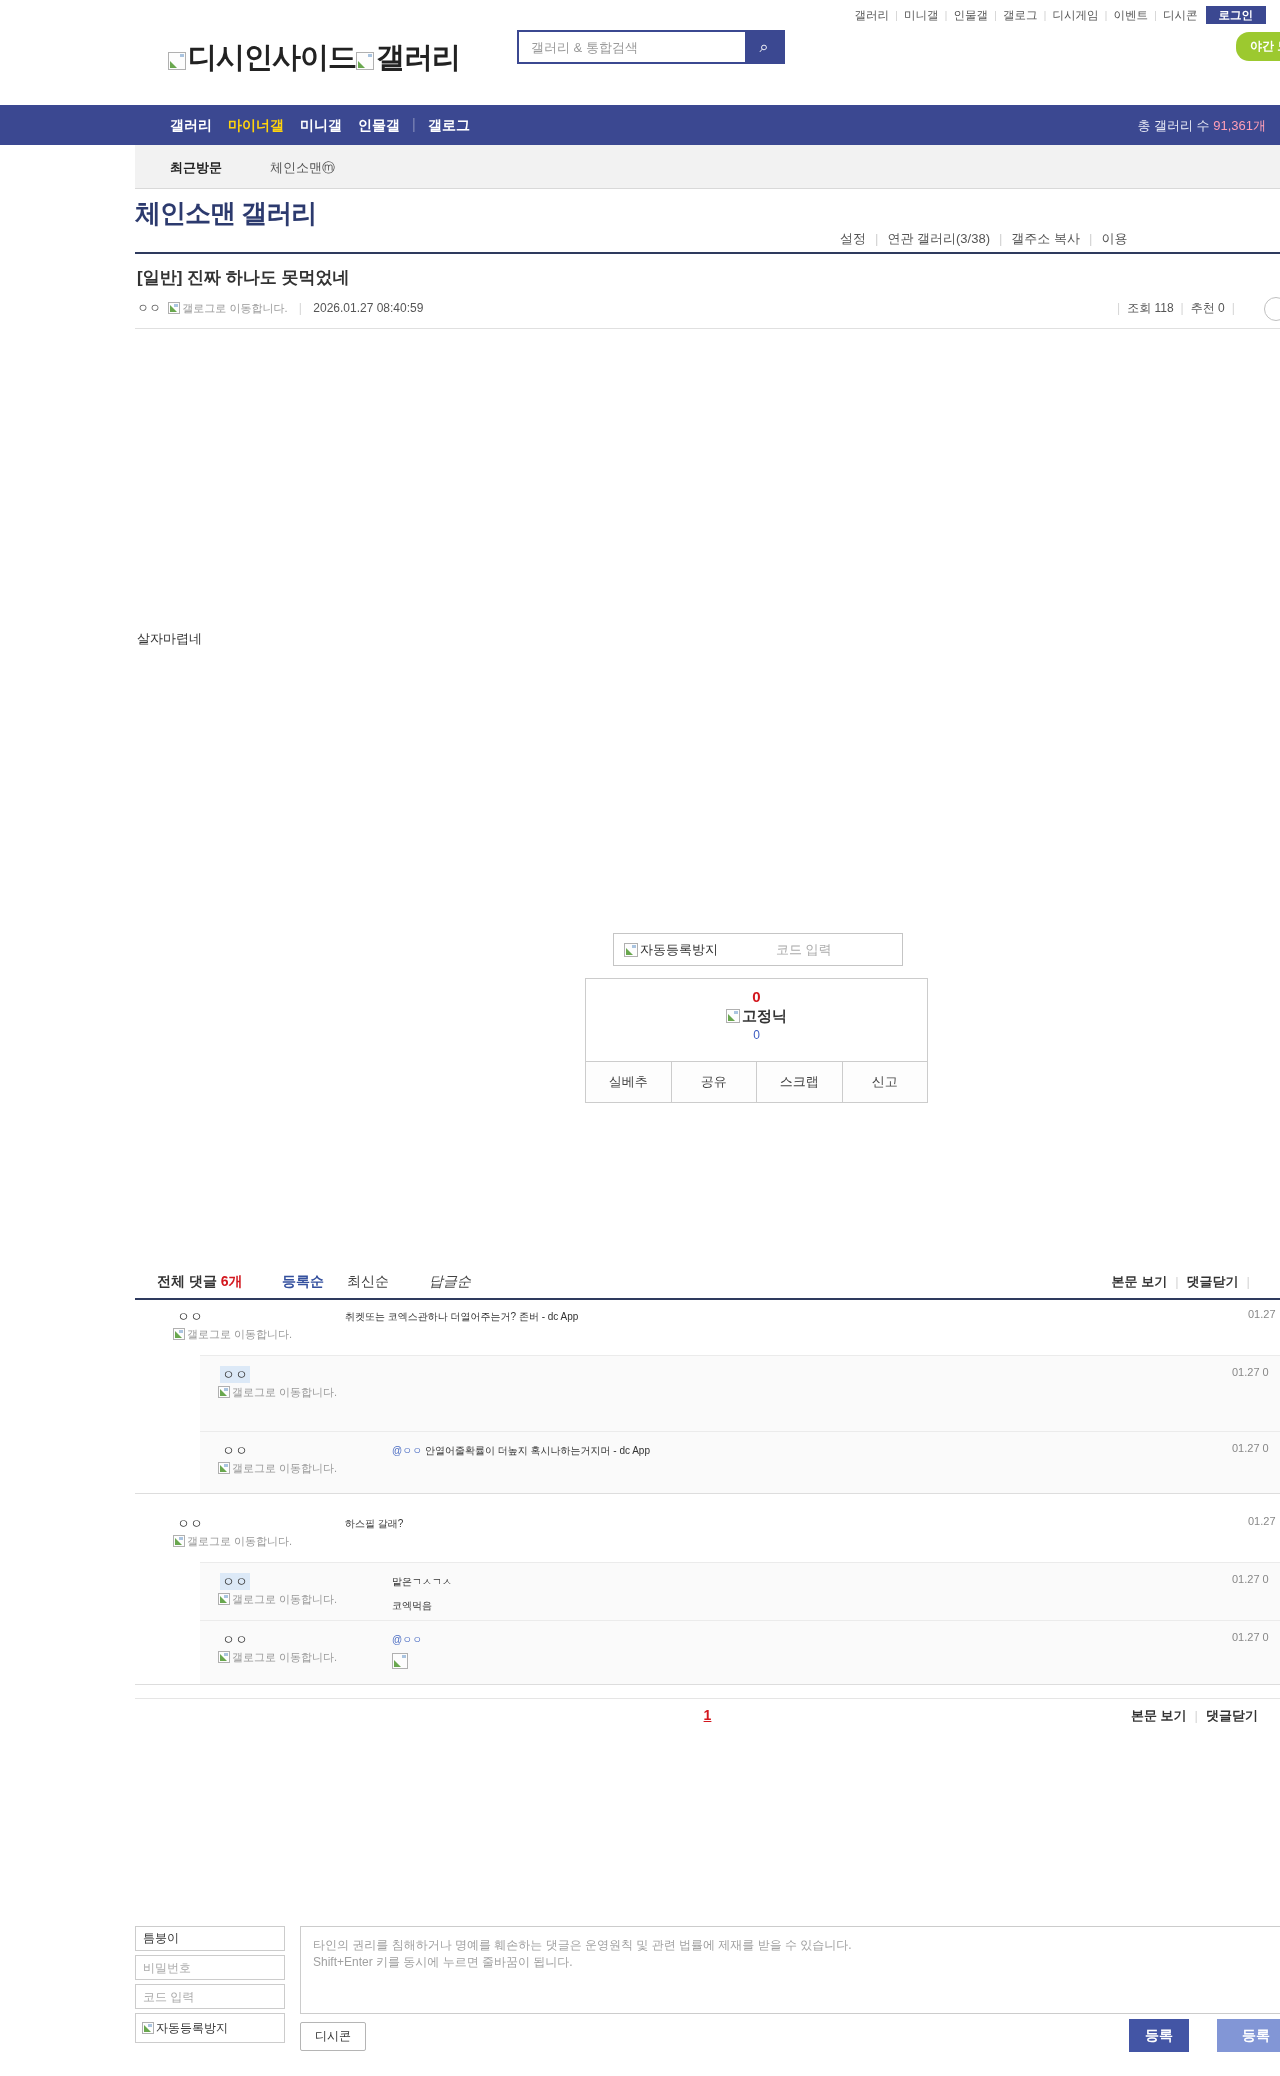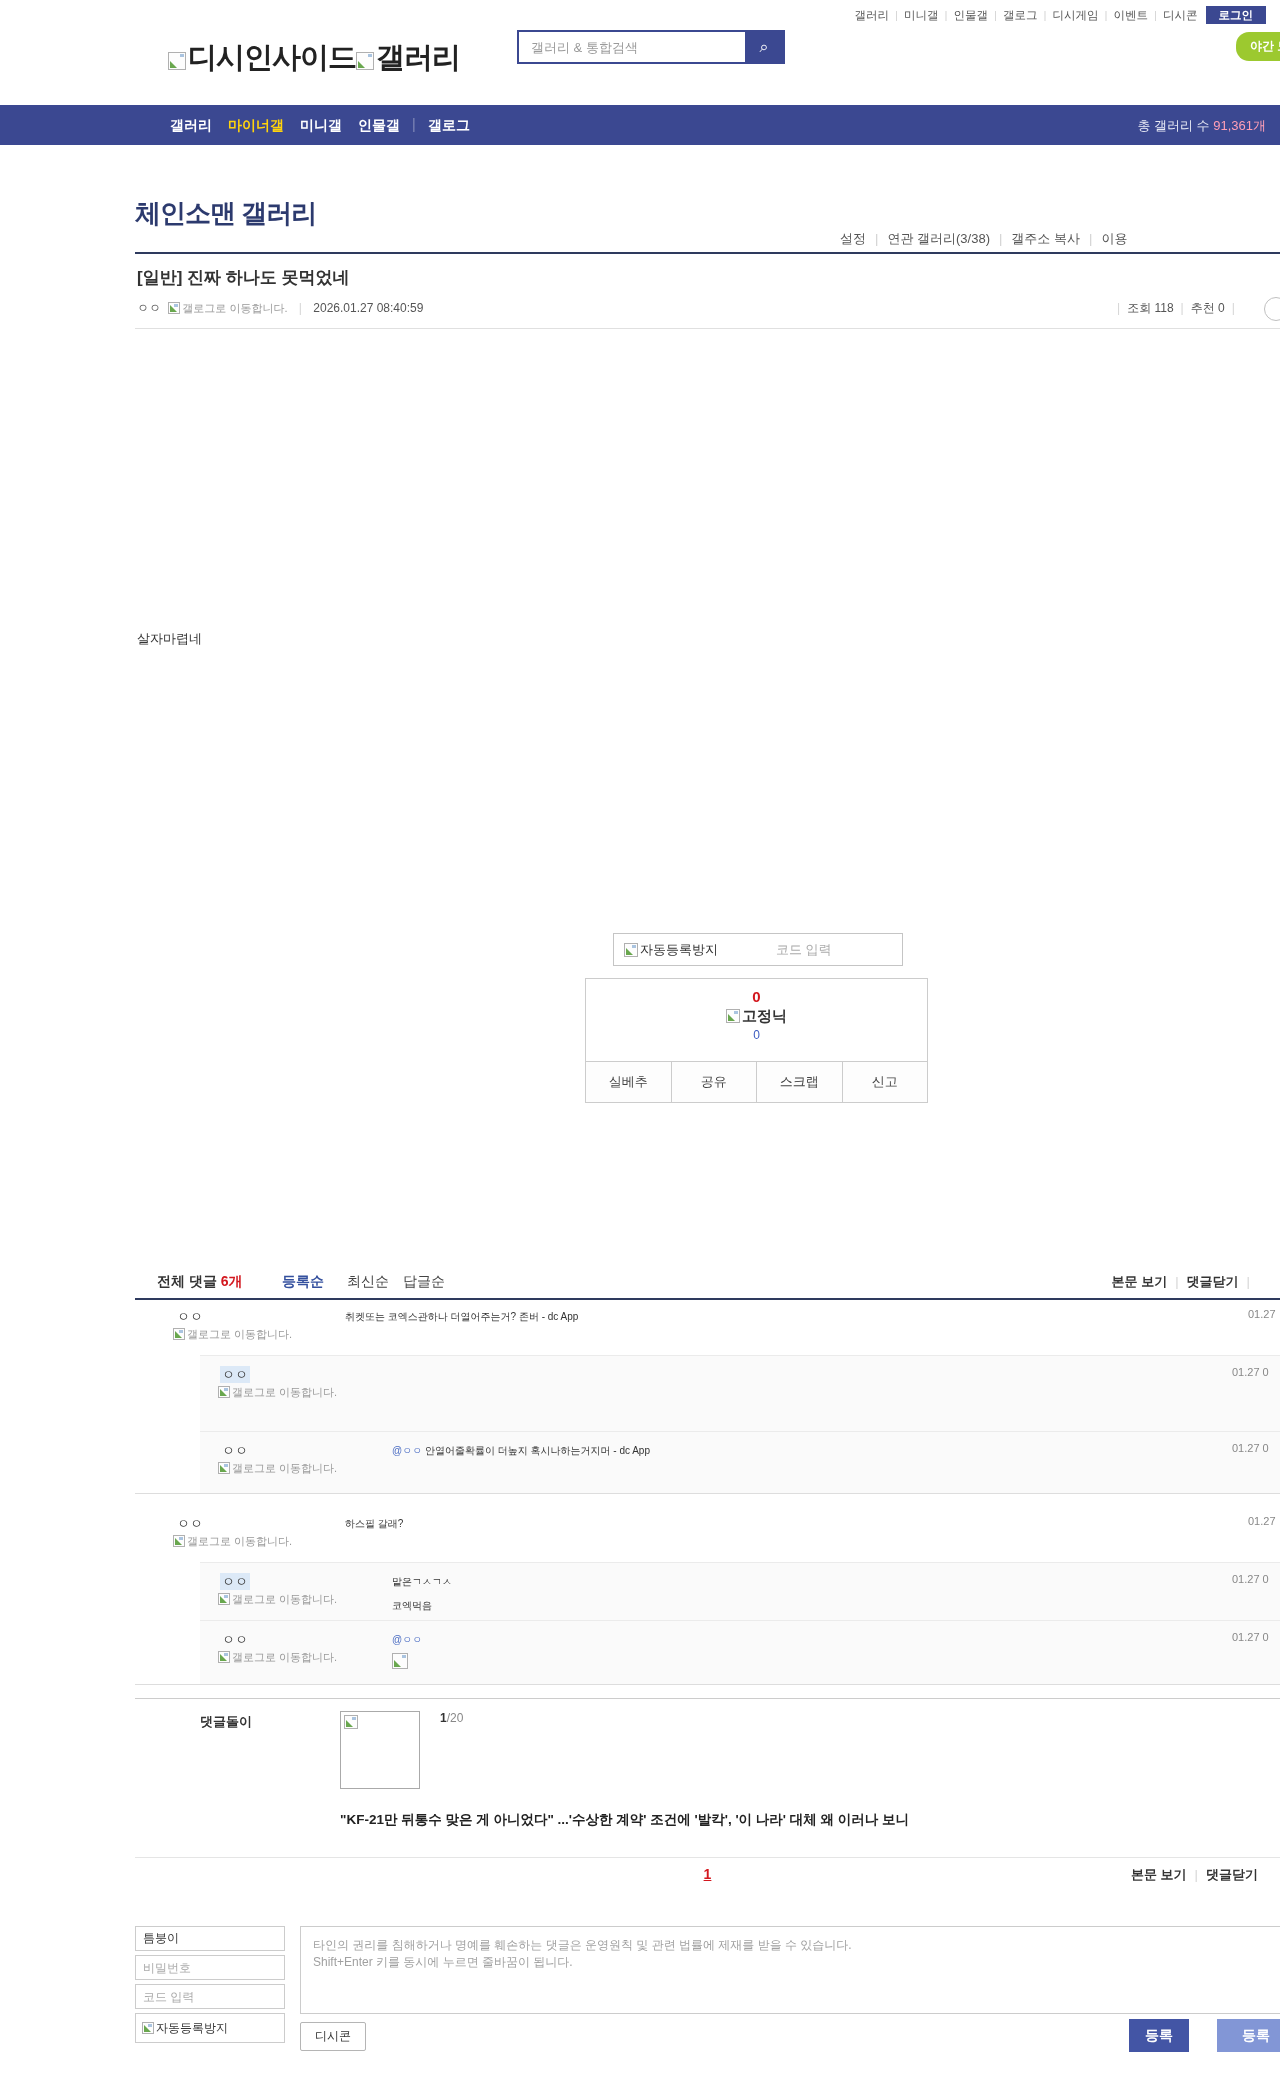--- a/index.html
+++ b/index.html
@@ -62,21 +62,21 @@
   .votebtns{top:1061px;left:585px;width:343px;height:42px;display:flex;}
   .votebtns .vb{flex:1;border:1px solid #ccc;border-left:0;background:#fdfdfd;font-size:13px;color:#444;display:flex;align-items:center;justify-content:center;box-sizing:border-box;}
   .votebtns .vb:first-child{border-left:1px solid #ccc;}
   
   .cwrap{top:1268px;left:135px;width:1145px;}
   .chead{position:relative;height:30px;font-size:14px;}
   .chead .tot{position:absolute;left:22px;top:5px;font-weight:bold;color:#333;}
   .chead .tot b{color:#d3171e;}
   .chead .sort1{position:absolute;left:147px;top:5px;font-weight:bold;color:#34509e;}
   .chead .sort2{position:absolute;left:212px;top:5px;color:#444;}
-  .chead .sort3{position:absolute;left:268px;top:5px;color:#444;}
+  .chead .sort3{position:absolute;left:294px;top:5px;color:#444;font-style:italic;}
   .chead .rlinks{position:absolute;right:22px;top:5px;font-size:13px;font-weight:bold;color:#333;white-space:nowrap;}
   .chead .rlinks .sep{color:#d5d5d5;margin:0 8px;font-weight:normal;}
   .chead-line{height:2px;background:#2e3a5e;}
   .cgroup{border-bottom:1px solid #ddd;margin-bottom:13px;}
   .crow{position:relative;box-sizing:border-box;}
   .crow .writer{position:absolute;font-size:13px;color:#3b3b3b;}
   .crow .writer .nk{padding:1px 2px;}
   .crow .writer .nk.hl{background:#dce9f7;}
   .crow .gallog{position:absolute;font-size:11px;color:#999;width:122px;line-height:1.5;}
   .crow .content{position:absolute;font-size:10px;color:#333;line-height:24px;}
@@ -136,20 +136,24 @@
   <div class="abs gnb">
     <span class="item" style="left:170px">갤러리</span>
     <span class="item active" style="left:228px">마이너갤</span>
     <span class="item" style="left:300px">미니갤</span>
     <span class="item" style="left:358px">인물갤</span>
     <span class="vsep" style="left:412px">|</span>
     <span class="item" style="left:428px">갤로그</span>
     <span class="gnb-total"><span>총 갤러리 수 </span><b>91,361개</b></span>
   </div>
 
+  <div class="abs visitbar">
+    <span class="visit-recent">최근방문</span>
+    <span class="visit-gallery">체인소맨ⓜ</span>
+  </div>
 
   <div class="abs gtitle">체인소맨 갤러리</div>
   <div class="abs gsettings">
     <span class="lnk">설정</span><span class="sep">|</span><span class="lnk">연관 갤러리(3/38)</span><span class="sep">|</span><span class="lnk">갤주소 복사</span><span class="sep">|</span><span class="lnk">이용</span>
   </div>
   <div class="abs post-topline"></div>
 
   <div class="abs post-title">[일반] 진짜 하나도 못먹었네</div>
   <div class="abs post-meta">
     <span>ㅇㅇ</span>
@@ -232,26 +236,20 @@
         <span class="writer"><span class="nk">ㅇㅇ</span></span>
         <span class="gallog"><span class="bimg b12"></span><span>갤로그로 이동합니다.</span></span>
         <span class="content">
             <div><span class="mention">@ㅇㅇ</span></div>
             <div><span class="bimg" style="width:16px;height:16px"></span></div>
           </span>
         <span class="time">01.27 0</span>
       </div>
     </div>
 
-    <div class="botrow">
-      <span class="blabel">댓글돌이</span>
-      <div class="bthumb"><span class="bimg"></span></div>
-      <span class="bpage"><b>1</b><span>/20</span></span>
-      <span class="bheadline">"KF-21만 뒤통수 맞은 게 아니었다" ...'수상한 계약' 조건에 '발칵', '이 나라' 대체 왜 이러나 보니</span>
-    </div>
 
     <div class="pagerow">
       <span class="pnum">1</span>
       <span class="rlinks"><span class="lnk" style="color:#333;font-weight:bold">본문 보기</span><span class="sep">|</span><span class="lnk" style="color:#333;font-weight:bold">댓글닫기</span></span>
     </div>
   </div>
 
 
   <div class="abs wform">
     <div class="col">

